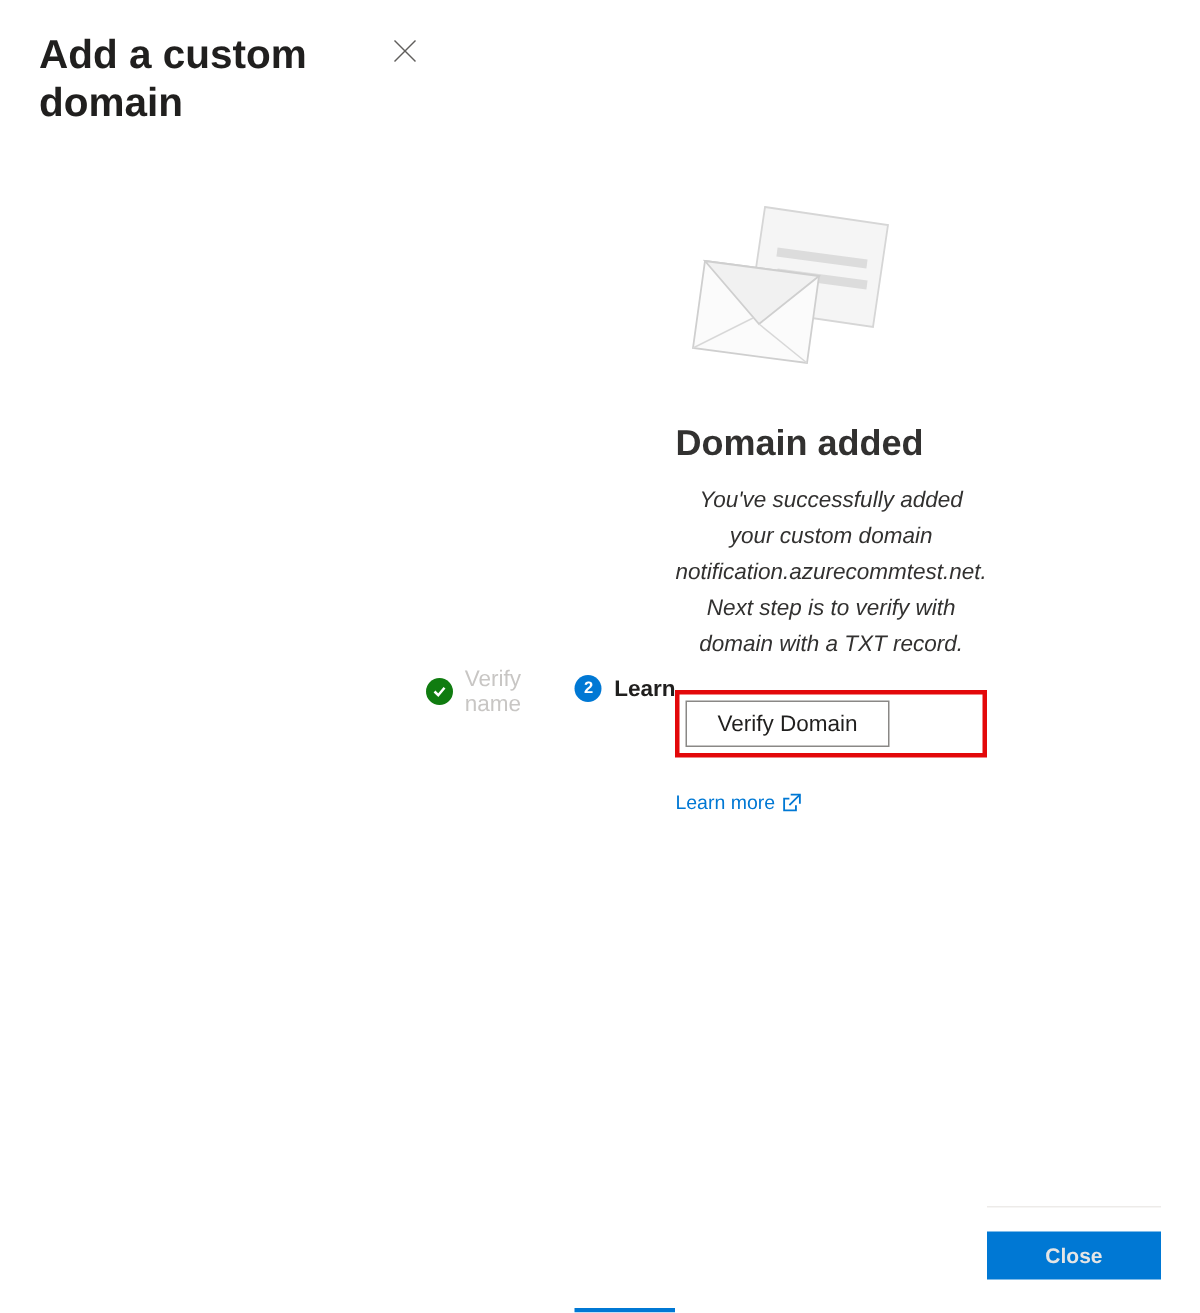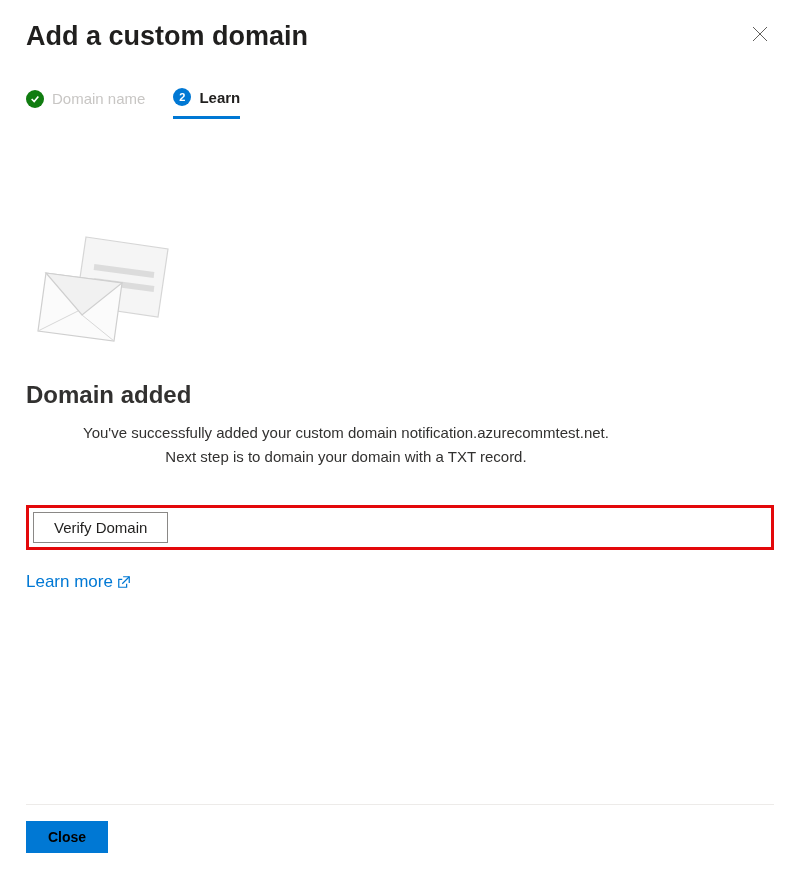--- a/index.html
+++ b/index.html
@@ -8,21 +8,21 @@
       color: #323130;
       background: #fff;
       width: 800px;
       height: 875px;
       position: relative;
     }
     .panel {
       padding: 20px 26px 0 26px;
       height: 100%;
       display: flex;
-      flex-direction: column;
+      flex-direction: row;
     }
     .panel-header {
       display: flex;
       justify-content: space-between;
       align-items: flex-start;
     }
     .panel-title {
       font-size: 27px;
       font-weight: 600;
       color: #201f1e;
@@ -102,58 +102,59 @@
       color: #323130;
       margin-top: 22px;
     }
     .success-msg {
       font-size: 15px;
       color: #323130;
       text-align: center;
       margin-top: 12px;
       line-height: 1.6;
       max-width: 640px;
+      font-style: italic;
     }
 
     .verify-wrap {
-      margin-top: 36px;
+      margin-top: 18px;
       padding: 4px;
       border: 3px solid #e3080a;
     }
     .verify-btn {
       background: #fff;
       border: 1px solid #8a8886;
       padding: 6px 20px;
       font-size: 15px;
       color: #201f1e;
       cursor: pointer;
       font-family: inherit;
     }
 
     .learn-link {
       margin-top: 22px;
       color: #0078d4;
-      font-size: 17px;
+      font-size: 13px;
       text-decoration: none;
       display: inline-flex;
       align-items: center;
       gap: 4px;
     }
     .learn-link svg { width: 14px; height: 14px; }
 
     .footer {
       border-top: 1px solid #edebe9;
       padding: 16px 0 22px 0;
       margin-top: auto;
     }
     .close-primary {
       background: #0078d4;
-      color: #000000;
+      color: #e5e5e5;
       border: none;
-      padding: 8px 22px;
+      padding: 8px 39px;
       font-size: 14px;
       font-weight: 600;
       cursor: pointer;
       font-family: inherit;
     }
   </style>
 </head>
 <body>
 
 <div class="panel">
@@ -169,21 +170,21 @@
     </button>
   </div>
 
   <div class="wizard-tabs">
     <div class="wizard-tab completed">
       <span class="step-badge check">
         <svg viewBox="0 0 12 12" fill="none" stroke="#fff" stroke-width="2">
             <polyline points="2,6 5,9 10,3"></polyline>
           </svg>
       </span>
-      <span>Domain name</span>
+      <span>Verify name</span>
     </div>
     <div class="wizard-tab active">
       <span class="step-badge number">2</span>
       <span>Learn</span>
     </div>
   </div>
 
   <div class="content-area">
     <svg class="illustration" viewBox="0 0 160 140">
 
@@ -195,21 +196,21 @@
 
       <polygon points="20,54 96,64 56,96" fill="#f1f1f1" stroke="#cfcfcf" stroke-width="1.2"></polygon>
 
       <line x1="12" y1="112" x2="52" y2="92" stroke="#d8d8d8" stroke-width="1"></line>
       <line x1="88" y1="122" x2="56" y2="96" stroke="#d8d8d8" stroke-width="1"></line>
     </svg>
 
     <h2 class="success-title">Domain added</h2>
     <p class="success-msg">
       <span>You've successfully added your custom domain notification.azurecommtest.net.</span><br>
-      <span>Next step is to domain your domain with a TXT record.</span>
+      <span>Next step is to verify with domain with a TXT record.</span>
     </p>
 
     <div class="verify-wrap">
       <button class="verify-btn">Verify Domain</button>
     </div>
 
     <a href="#" class="learn-link">
       <span>Learn more</span>
       <svg viewBox="0 0 16 16" fill="none" stroke="#0078d4" stroke-width="1.4">
         <polyline points="7,2 14,2 14,9"></polyline>

